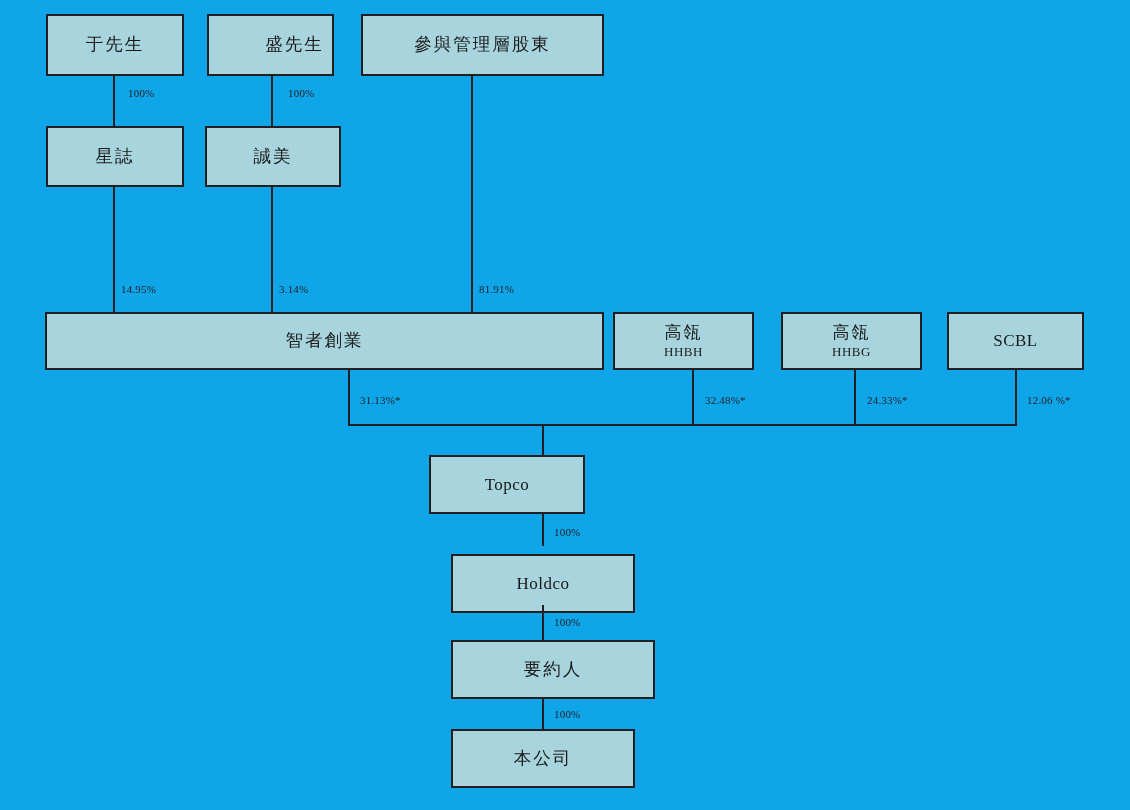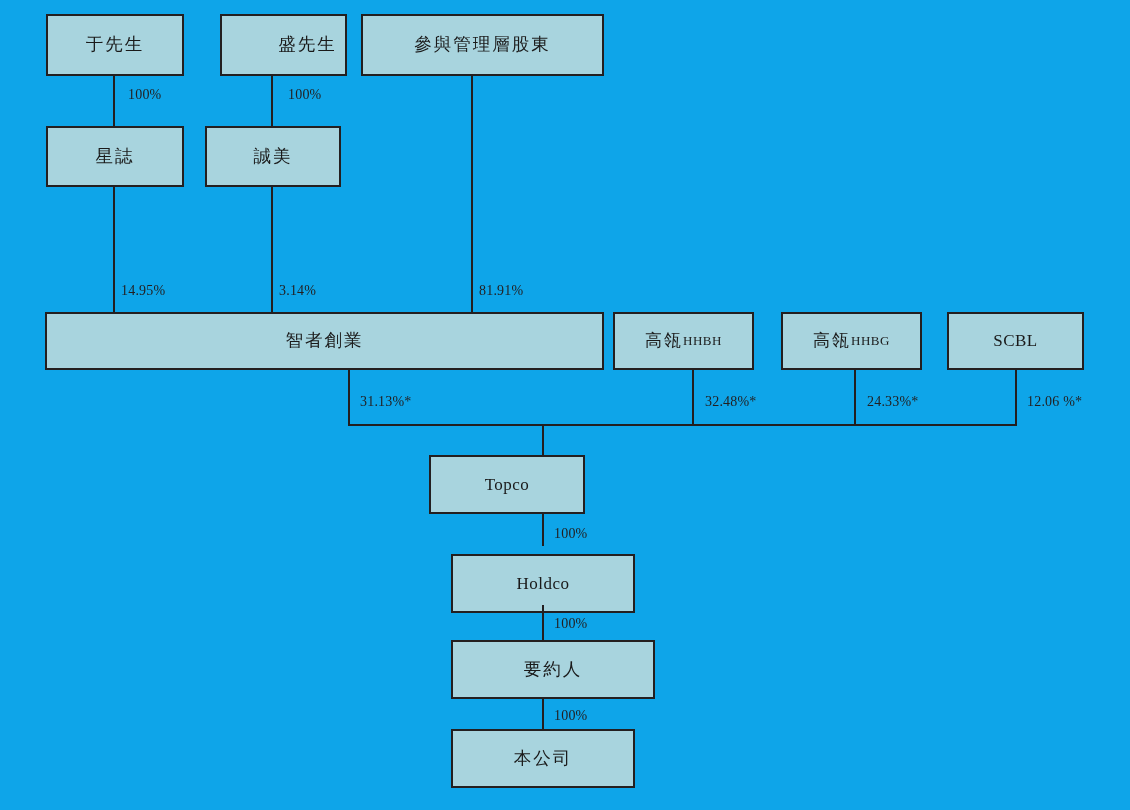--- a/index.html
+++ b/index.html
@@ -28,20 +28,21 @@
     font-size: 17px;
     line-height: 1.25;
     letter-spacing: 0.5px;
   }
   .node.cjk {
     font-size: 17.5px;
     letter-spacing: 2px;
   }
   .node .stack {
     display: flex;
+    flex-direction: column;
     align-items: center;
     justify-content: center;
     line-height: 1.28;
   }
   .node .stack .cn {
     letter-spacing: 2px;
     font-size: 17px;
   }
   .node .stack .en {
     letter-spacing: 0.5px;
@@ -52,36 +53,36 @@
     background: #231f20;
     width: 2px;
   }
   .hline {
     position: absolute;
     background: #231f20;
     height: 2px;
   }
   .pct {
     position: absolute;
-    font-size: 14px;
+    font-size: 11px;
     color: #231f20;
     white-space: nowrap;
     letter-spacing: 0.2px;
   }
 </style>
 </head>
 <body>
 
 <div id="canvas">
 
   <div class="node cjk" style="left:46px; top:14px; width:138px; height:62px;">
     <span>于先生</span>
   </div>
 
-  <div class="node cjk" style="left:220px; top:14px; width:127px; height:62px;padding-left:48px;">
+  <div class="node cjk" style="left:207px; top:14px; width:127px; height:62px;padding-left:48px;">
     <span>盛先生</span>
   </div>
 
   <div class="node cjk" style="left:361px; top:14px; width:243px; height:62px;">
     <span>參與管理層股東</span>
   </div>
 
   <div class="vline" style="left:113px; top:76px; height:50px;"></div>
   <div class="pct" style="left:128px; top:87px;">100%</div>
 

